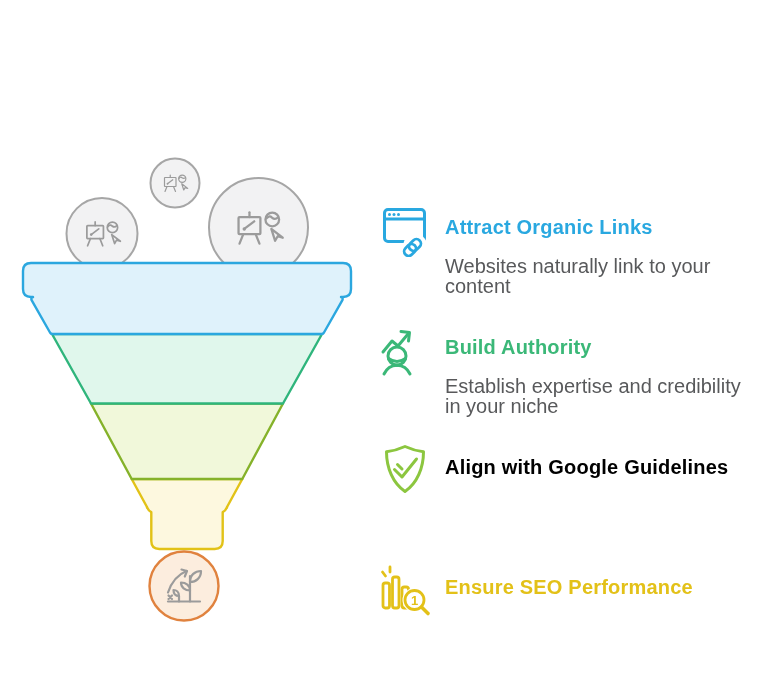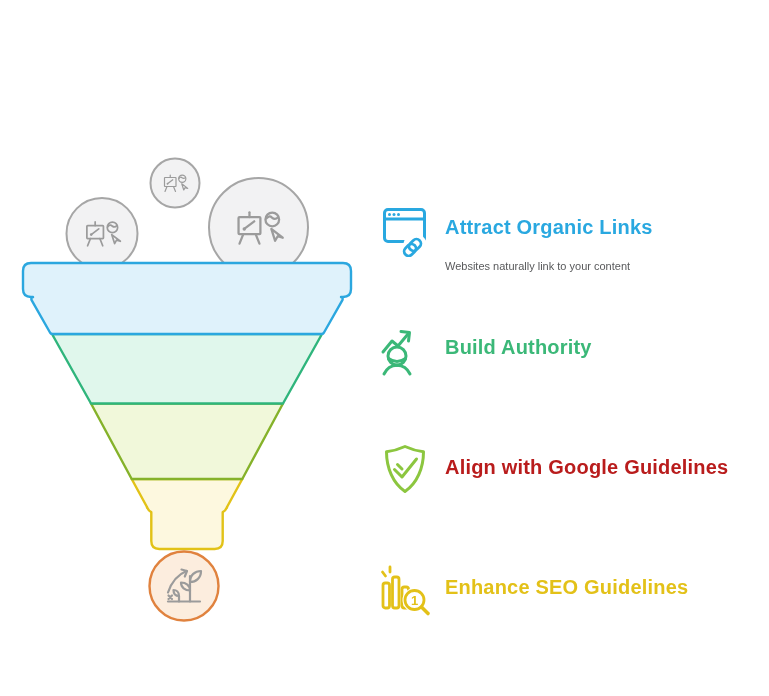--- a/index.html
+++ b/index.html
@@ -9,21 +9,21 @@
   }
   .funnel-svg{position:absolute;left:0;top:0;}
   .benefit{position:absolute;left:378px;display:flex;gap:13px;width:380px;}
   .benefit-icon{width:54px;height:54px;flex:0 0 54px;margin-top:3px;}
   .benefit-text{width:310px;}
   .benefit-title{
     margin:14px 0 0 0;font-size:20px;line-height:26px;font-weight:600;
     white-space:nowrap;letter-spacing:.2px;
   }
   .benefit-desc{
-    margin:16px 0 0 0;font-size:11px;line-height:20px;color:#58595B;
+    margin:16px 0 0 0;font-size:20px;line-height:20px;color:#58595B;
   }
 </style>
 </head>
 <body>
 
 <div class="canvas">
 
   <svg class="funnel-svg" width="769" height="696" viewBox="0 0 769 696">
     <defs>
 
@@ -101,35 +101,36 @@
           <polyline points="23,8.5 31.5,9.5 30.5,18"></polyline>
           <circle cx="19" cy="33" r="9"></circle>
           <path d="M10.5 35.5 Q19 41.5 27.5 35.5"></path>
           <path d="M6 51 Q10 42.5 19 42.2"></path>
           <path d="M32 51 Q28 42.5 19 42.2"></path>
         </g>
       </svg>
     </div>
     <div class="benefit-text">
       <h3 class="benefit-title" style="color: rgb(59, 184, 120);">Build Authority</h3>
+      <p class="benefit-desc">Establish expertise and credibility in your niche</p>
     </div>
   </div>
 
   <div class="benefit" style="top:440px">
     <div class="benefit-icon">
       <svg width="54" height="54" viewBox="0 0 54 54" style="color: rgb(140, 198, 63);">
         <g fill="none" stroke="currentColor" stroke-width="3" stroke-linecap="round" stroke-linejoin="round">
           <path d="M27 3.5 C32.5 6 39.5 8 45.5 8.8 C45.5 25 39 40.5 27 48.5 C15 40.5 8.5 25 8.5 8.8 C14.5 8 21.5 6 27 3.5 Z"></path>
           <path d="M16.5 26.5 L24 34 L38.5 16"></path>
           <path d="M19.5 21.5 L24 26"></path>
         </g>
       </svg>
     </div>
     <div class="benefit-text">
-      <h3 class="benefit-title" style="color: #b91c1c;">Align with Google Guidelines</h3>
+      <h3 class="benefit-title" style="color: #000000;">Align with Google Guidelines</h3>
     </div>
   </div>
 
   <div class="benefit" style="top:560px">
     <div class="benefit-icon">
       <svg width="54" height="54" viewBox="0 0 54 54" style="color: rgb(227, 193, 24);">
         <g fill="none" stroke="currentColor" stroke-width="2.8" stroke-linecap="round" stroke-linejoin="round">
           <path d="M4.5 9 L7.5 13"></path>
           <path d="M12 4 L12 9"></path>
           <rect x="5" y="20" width="6.5" height="25" rx="2.2"></rect>
@@ -138,17 +139,17 @@
         </g>
         <circle cx="36.5" cy="37" r="12" fill="#ffffff"></circle>
         <g fill="none" stroke="currentColor" stroke-width="2.8" stroke-linecap="round">
           <circle cx="36.5" cy="37" r="9.5"></circle>
           <line x1="43.5" y1="44" x2="50" y2="50.5" stroke-width="3.6"></line>
         </g>
         <text x="36.5" y="41.5" text-anchor="middle" font-size="13" font-weight="bold" font-family="Liberation Sans, sans-serif" fill="currentColor">1</text>
       </svg>
     </div>
     <div class="benefit-text">
-      <h3 class="benefit-title" style="color: rgb(227, 193, 24);">Enhance SEO Guidelines</h3>
+      <h3 class="benefit-title" style="color: rgb(227, 193, 24);">Ensure SEO Performance</h3>
     </div>
   </div>
 
 </div>
 
 </body></html>

